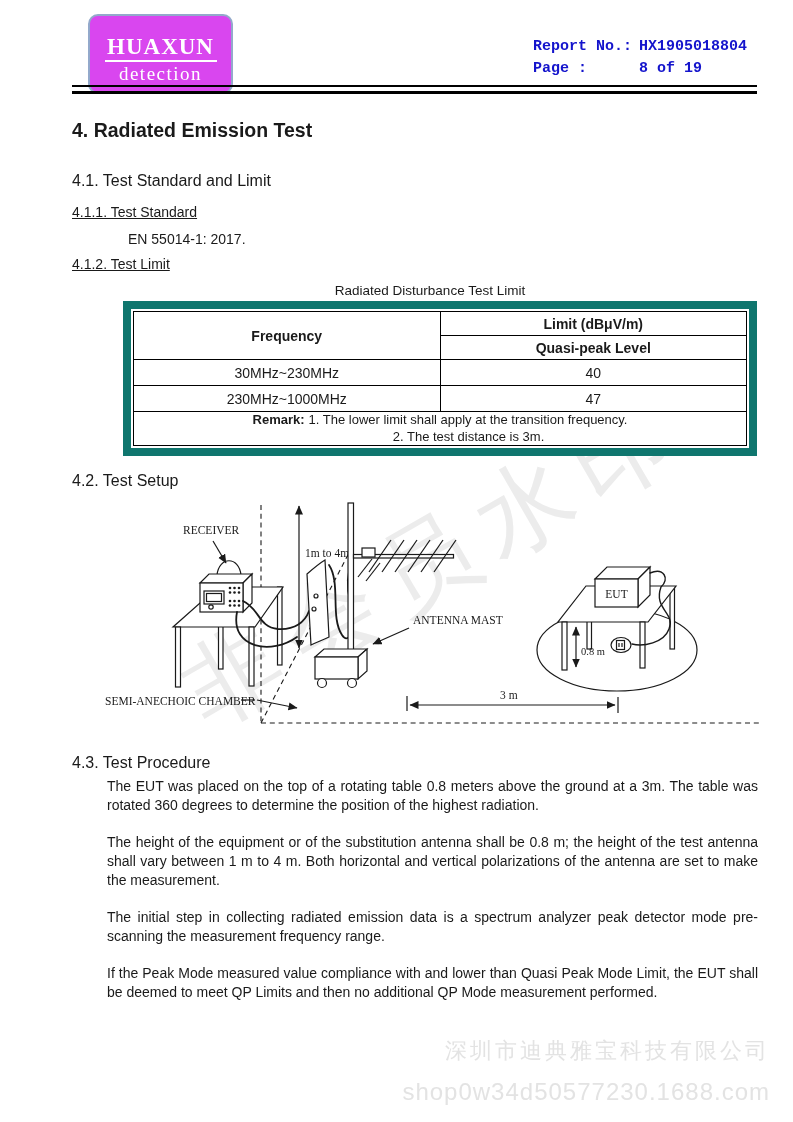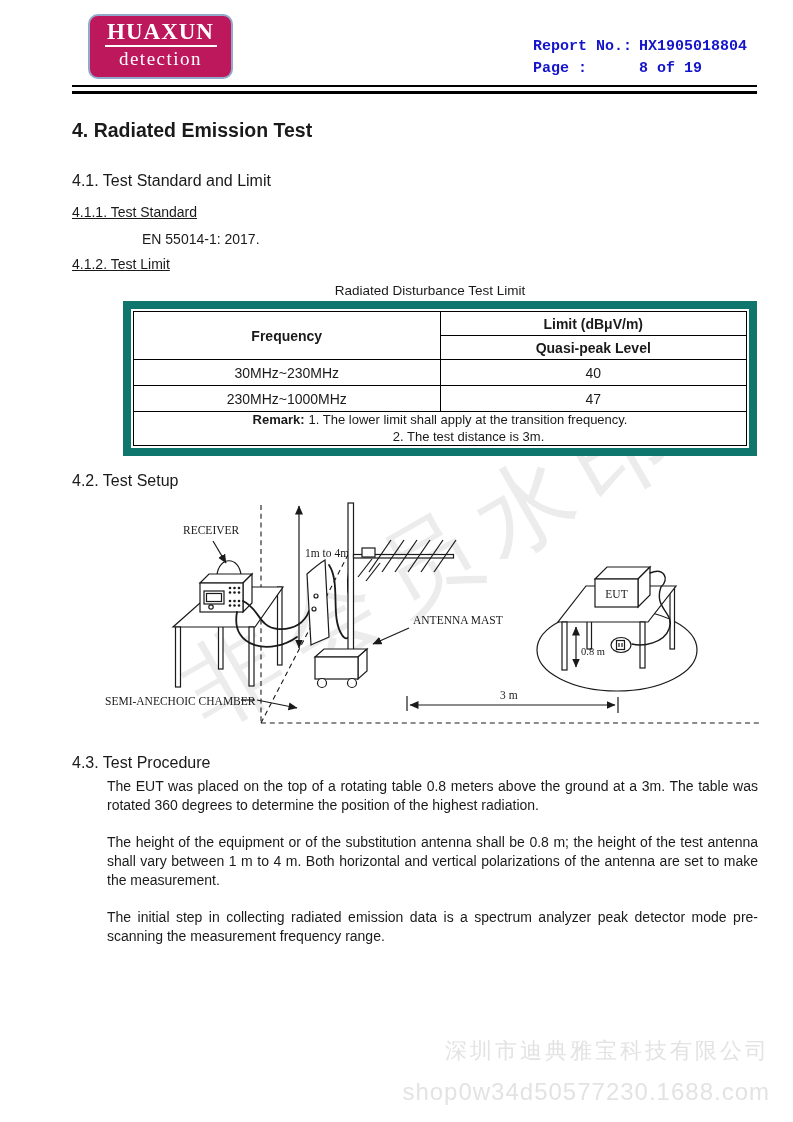--- a/index.html
+++ b/index.html
@@ -1,34 +1,34 @@
 <!DOCTYPE html>
 <html><head>
 <meta charset="utf-8">
 <style>
   html,body{margin:0;padding:0;background:#888;}
   .page{position:relative;width:793px;height:1122px;background:#fff;margin:0 auto;
         font-family:"Liberation Sans",sans-serif;color:#1a1a1a;overflow:hidden;}
   .abs{position:absolute;}
 
   
-  .logo{left:88px;top:14px;width:141px;height:58px;background:#be185d;border:2px solid #93a9cb;
-        border-radius:10px;text-align:center;padding-top:3px;z-index:2;}
+  .logo{left:88px;top:14px;width:141px;height:58px;background:#d946ef;border:2px solid #93a9cb;
+        border-radius:10px;text-align:center;padding-top:18px;z-index:2;}
   .logo-top{font-family:"Liberation Serif",serif;font-weight:700;font-size:23px;color:#fff;letter-spacing:1px;line-height:26px;}
   .logo-rule{width:112px;border-top:2px solid #fff;margin:0 auto 1px auto;}
   .logo-bottom{font-family:"Liberation Serif",serif;font-size:19px;color:#fff;letter-spacing:1.5px;line-height:22px;}
   .report-info{left:533px;top:36px;display:grid;grid-template-columns:106px auto;
         font-family:"Liberation Mono",monospace;font-weight:700;font-size:15px;line-height:22px;color:#1414cc;z-index:2;}
   .double-rule{left:72px;top:85px;width:685px;height:4px;border-top:2px solid #000;border-bottom:3px solid #000;z-index:2;}
 
   
   .h1{left:72px;top:119px;font-size:19.5px;font-weight:700;z-index:2;}
   .h2{font-size:16px;font-weight:400;z-index:2;}
   .h3{font-size:14px;font-weight:400;z-index:2;text-decoration:underline;}
-  .std-body{left:142px;top:231px;font-size:14px;z-index:2;}
+  .std-body{left:128px;top:231px;font-size:14px;z-index:2;}
 
   
   .tbl-caption{left:123px;top:283px;width:614px;text-align:center;font-size:13.5px;z-index:2;}
   .tbl-wrap{left:123px;top:301px;width:614px;border:8px solid #0f766e;padding:2px;background:#fff;z-index:2;}
   table.limit{border-collapse:collapse;width:100%;font-size:14px;}
   table.limit td{border:1px solid #000;text-align:center;vertical-align:middle;padding:0;}
   table.limit td.hdr{font-weight:700;}
   td.freq-col{width:50%;}
   .r-h{height:24px;} .r-d{height:26px;padding-left:48px;}
   td.remark-cell{text-align:left;font-size:13px;padding:3px 5px 4px 5px;line-height:16.5px;}
@@ -237,15 +237,16 @@
       <line class="ln" x1="619" y1="146" x2="619" y2="150"></line>
       <line class="ln" x1="622" y1="146" x2="622" y2="150"></line>
     </g>
   </svg>
 
   <div class="abs h2" style="left:72px;top:754px;">4.3. Test Procedure</div>
   <div class="abs proc">
     <p>The EUT was placed on the top of a rotating table 0.8 meters above the ground at a 3m. The table was rotated 360 degrees to determine the position of the highest radiation.</p>
     <p>The height of the equipment or of the substitution antenna shall be 0.8 m; the height of the test antenna shall vary between 1 m to 4 m. Both horizontal and vertical polarizations of the antenna are set to make the measurement.</p>
     <p>The initial step in collecting radiated emission data is a spectrum analyzer peak detector mode pre-scanning the measurement frequency range.</p>
+    <p>If the Peak Mode measured value compliance with and lower than Quasi Peak Mode Limit, the EUT shall be deemed to meet QP Limits and then no additional QP Mode measurement performed.</p>
   </div>
 
 </div>
 
 </body></html>

